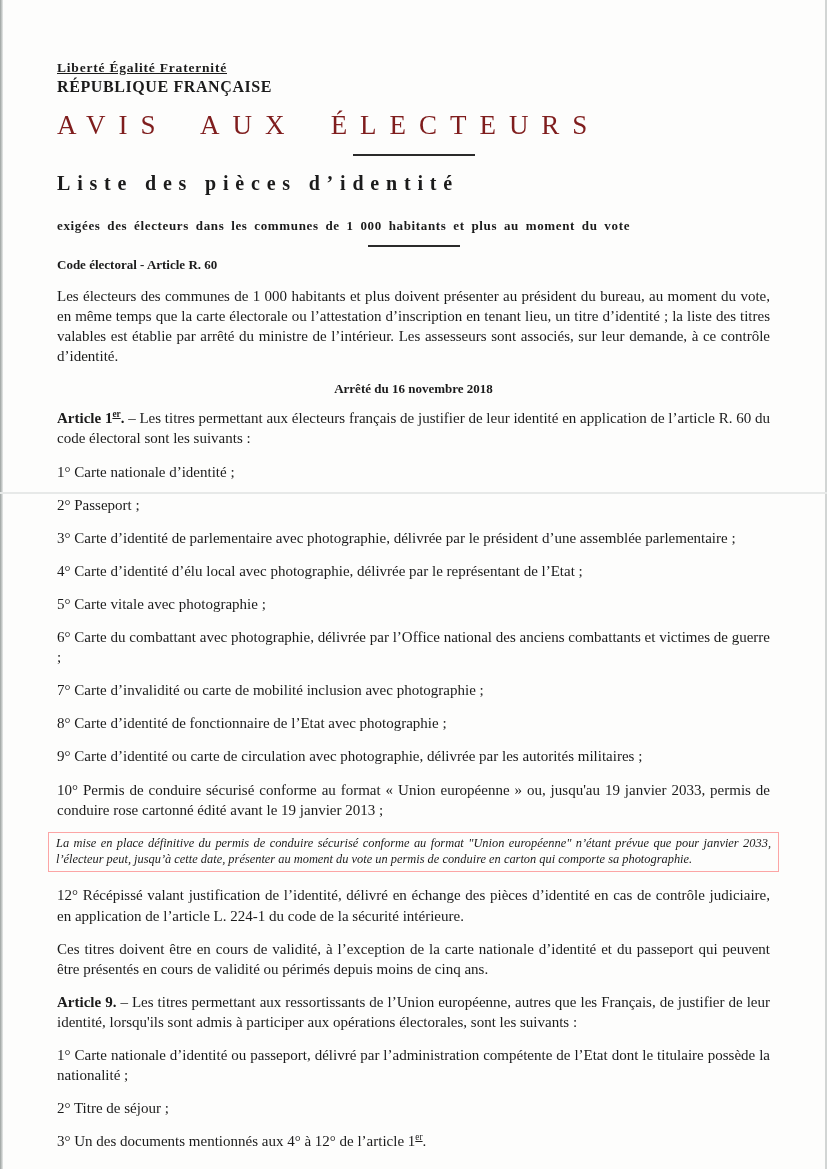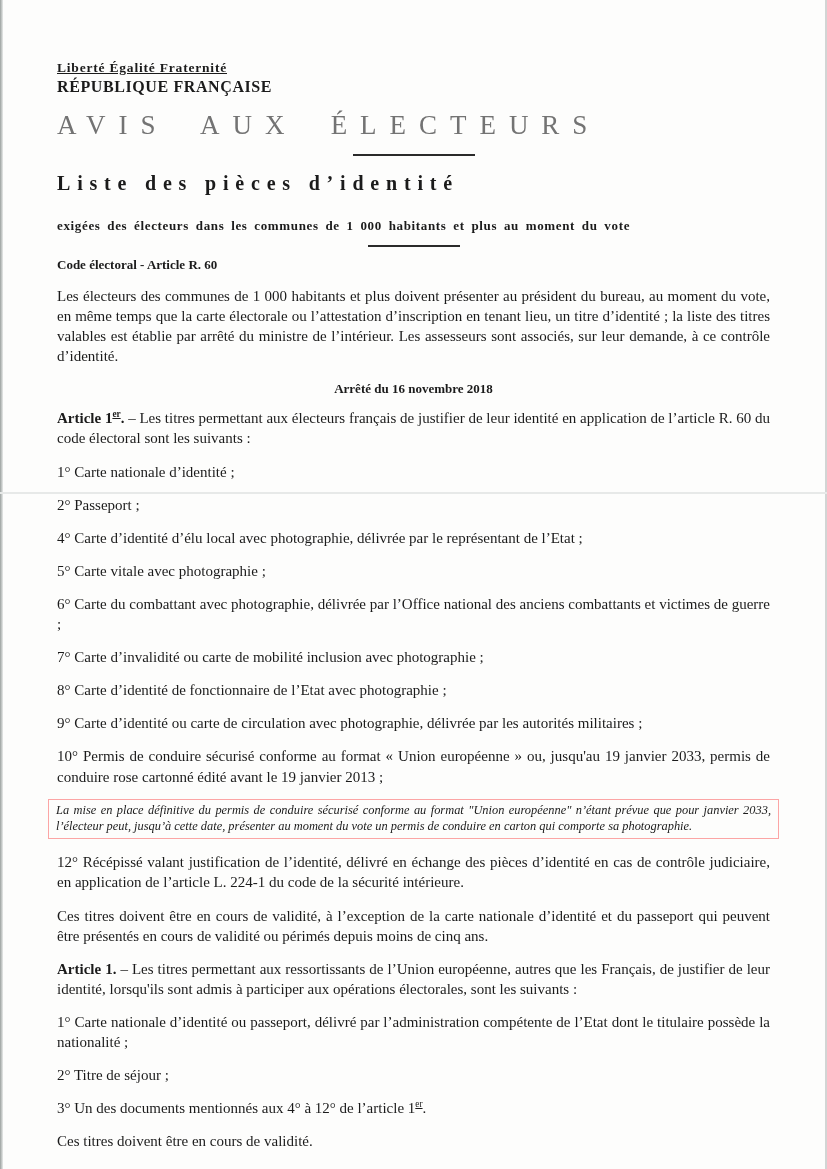--- a/index.html
+++ b/index.html
@@ -27,21 +27,21 @@
   .center { }
 
   .motto {
     font-weight:bold; font-size:13.5px; letter-spacing:0.8px;
     text-decoration:underline;
   }
   .republic { font-weight:bold; font-size:16px; letter-spacing:0.6px; margin-top:2px; }
 
   .main-title {
     font-size:27px; letter-spacing:0.48em; word-spacing:0.5em;
-    margin-top:14px; white-space:nowrap; color:#737373;
+    margin-top:14px; white-space:nowrap; color:#7f1d1d;
   }
   .rule-short {
     width:122px; height:0; border-top:2px solid #2a2a2a;
     margin:13px auto 16px auto;
   }
   .rule-short2 {
     width:92px; height:0; border-top:2px solid #2a2a2a;
     margin:11px auto 10px auto;
   }
   .list-title { font-weight:bold; font-size:20px; letter-spacing:0.34em; white-space:nowrap; }
@@ -98,35 +98,36 @@
   </div>
 
   <p class="body spaced">Les électeurs des communes de 1 000 habitants et plus doivent présenter au président du bureau, au moment du vote, en même temps que la carte électorale ou l’attestation d’inscription en tenant lieu, un titre d’identité ; la liste des titres valables est établie par arrêté du ministre de l’intérieur. Les assesseurs sont associés, sur leur demande, à ce contrôle d’identité.</p>
 
   <div class="decree">Arrêté du 16 novembre 2018</div>
 
   <p class="body"><b class="art"><span>Article 1</span><sup>er</sup><span>.</span></b><span> – Les titres permettant aux électeurs français de justifier de leur identité en application de l’article R. 60 du code électoral sont les suivants :</span></p>
 
   <p class="body spaced">1° Carte nationale d’identité ;</p>
   <p class="body spaced">2° Passeport ;</p>
+  <p class="body spaced">3° Carte d’identité de parlementaire avec photographie, délivrée par le président d’une assemblée parlementaire ;</p>
   <p class="body spaced">4° Carte d’identité d’élu local avec photographie, délivrée par le représentant de l’Etat ;</p>
   <p class="body spaced">5° Carte vitale avec photographie ;</p>
   <p class="body spaced">6° Carte du combattant avec photographie, délivrée par l’Office national des anciens combattants et victimes de guerre ;</p>
   <p class="body spaced">7° Carte d’invalidité ou carte de mobilité inclusion avec photographie ;</p>
   <p class="body spaced">8° Carte d’identité de fonctionnaire de l’Etat avec photographie ;</p>
   <p class="body spaced">9° Carte d’identité ou carte de circulation avec photographie, délivrée par les autorités militaires ;</p>
   <p class="body spaced">10° Permis de conduire sécurisé conforme au format « Union européenne » ou, jusqu'au 19 janvier 2033, permis de conduire rose cartonné édité avant le 19 janvier 2013 ;</p>
 
   <div class="note-box">La mise en place définitive du permis de conduire sécurisé conforme au format "Union européenne" n’étant prévue que pour janvier 2033, l’électeur peut, jusqu’à cette date, présenter au moment du vote un permis de conduire en carton qui comporte sa photographie.</div>
 
   <p class="body spaced">12° Récépissé valant justification de l’identité, délivré en échange des pièces d’identité en cas de contrôle judiciaire, en application de l’article L. 224-1 du code de la sécurité intérieure.</p>
 
   <p class="body spaced">Ces titres doivent être en cours de validité, à l’exception de la carte nationale d’identité et du passeport qui peuvent être présentés en cours de validité ou périmés depuis moins de cinq ans.</p>
 
-  <p class="body spaced"><b class="art">Article 1.</b><span> – Les titres permettant aux ressortissants de l’Union européenne, autres que les Français, de justifier de leur identité, lorsqu'ils sont admis à participer aux opérations électorales, sont les suivants :</span></p>
+  <p class="body spaced"><b class="art">Article 9.</b><span> – Les titres permettant aux ressortissants de l’Union européenne, autres que les Français, de justifier de leur identité, lorsqu'ils sont admis à participer aux opérations électorales, sont les suivants :</span></p>
 
   <p class="body spaced">1° Carte nationale d’identité ou passeport, délivré par l’administration compétente de l’Etat dont le titulaire possède la nationalité ;</p>
   <p class="body spaced">2° Titre de séjour ;</p>
   <p class="body spaced"><span>3° Un des documents mentionnés aux 4° à 12° de l’article 1</span><sup>er</sup><span>.</span></p>
 
   <p class="body spaced">Ces titres doivent être en cours de validité.</p>
 
   <div class="warning-box">
     <div class="warning-title">LES ÉLECTEURS</div>
     <div class="warning-line">non munis de l’une des pièces indiquées ci-dessus</div>

